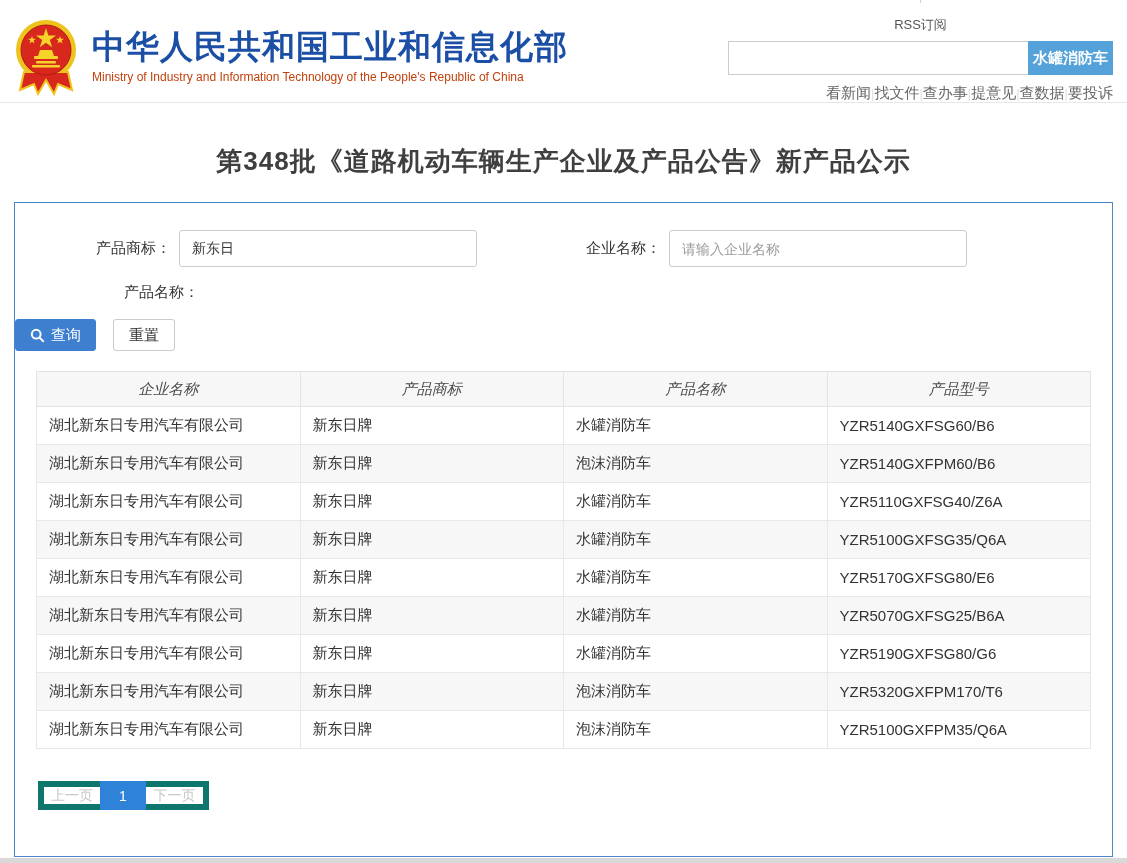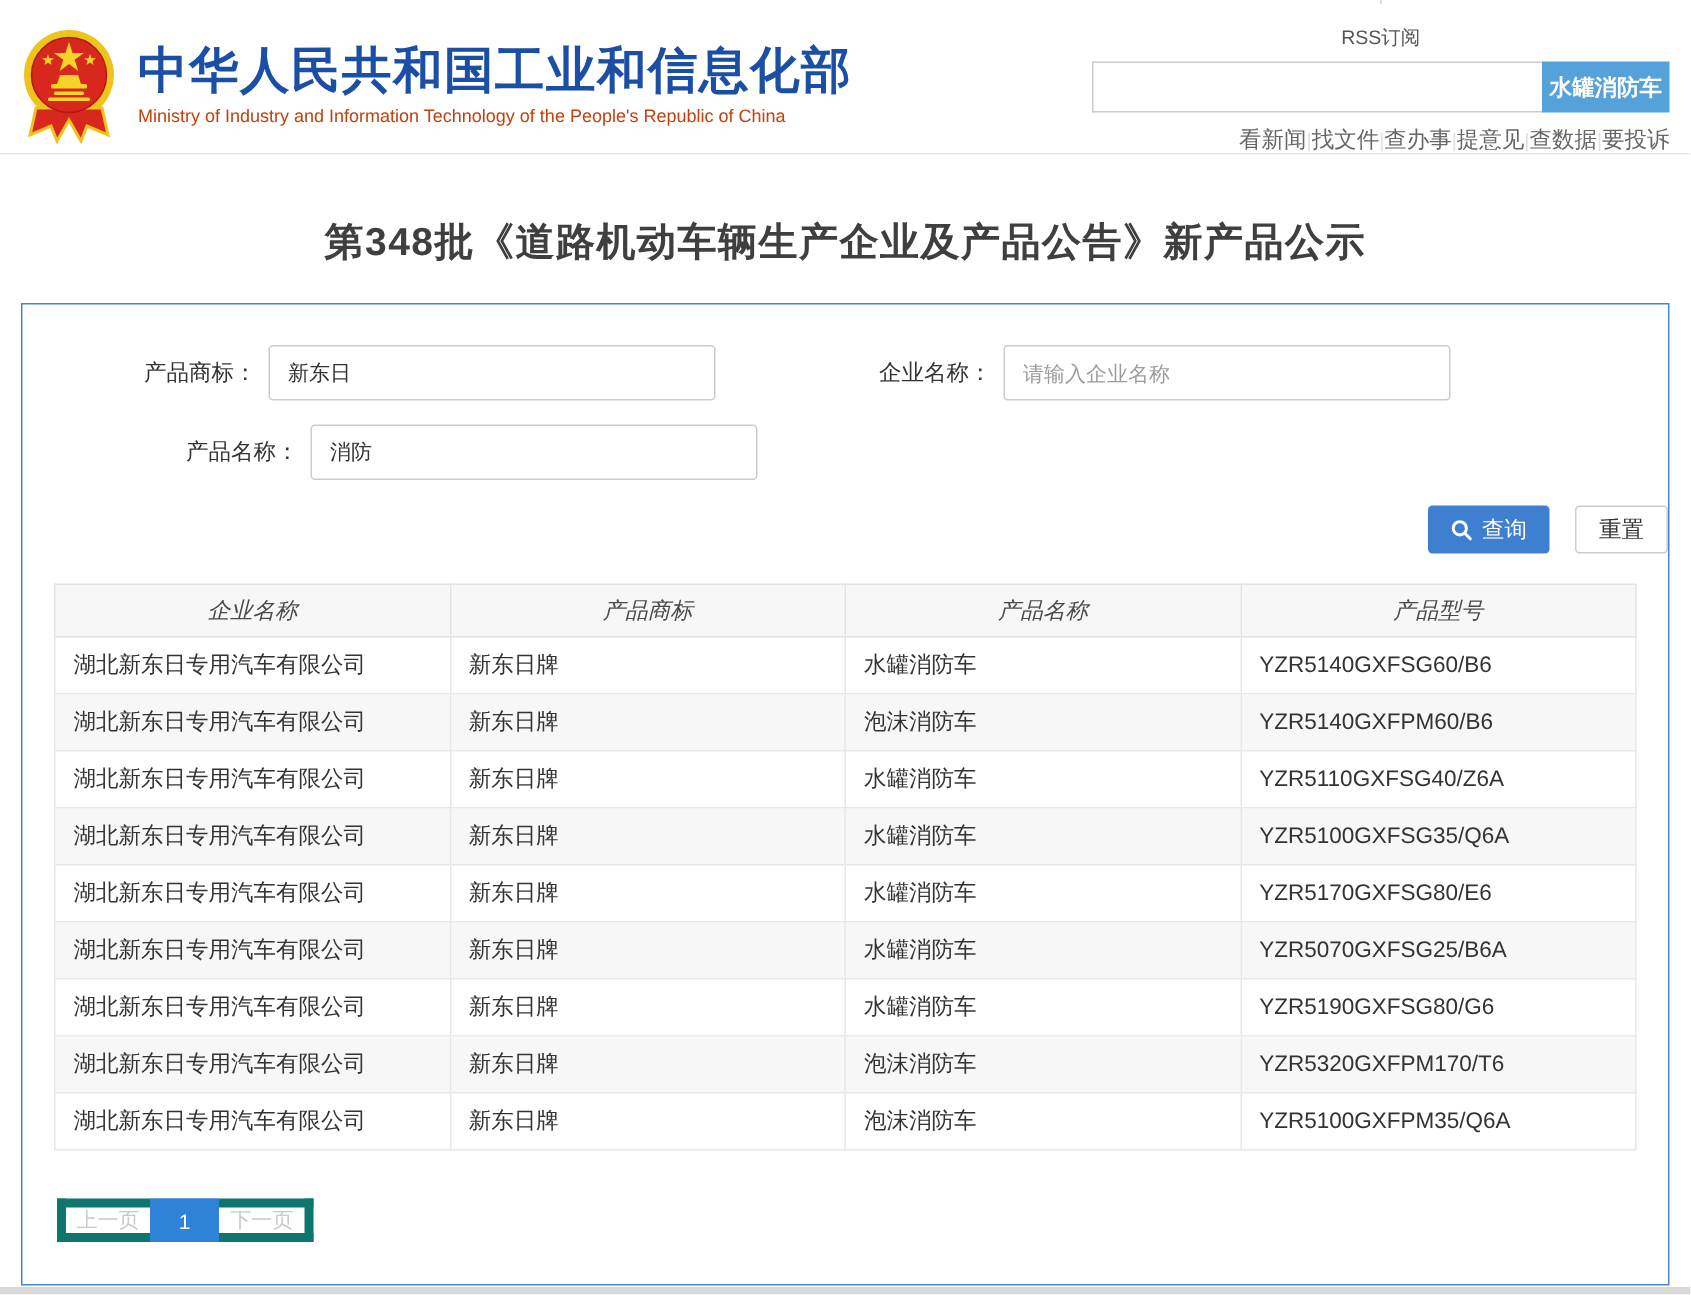--- a/index.html
+++ b/index.html
@@ -33,21 +33,21 @@
   .page-title { text-align:center; font-size:26px; font-weight:bold; color:#3f3f3f; margin-top:41px; letter-spacing:1px; }
   
   .panel { position:absolute; left:14px; right:14px; top:202px; height:655px; border:1px solid #4a86c8; background:#fff; padding-top:27px; }
   .form-row { display:flex; margin-bottom:16px; }
   .field { display:flex; align-items:center; }
   .field .lbl { width:143px; text-align:right; padding-right:8px; font-size:15px; color:#333; }
   .field input { width:298px; height:37px; border:1px solid #ccc; border-radius:3px; padding:0 12px; font-size:14px; color:#333; outline:none; }
   .field input::placeholder { color:#9c9c9c; }
   .f-left { margin-left:49px; }
   .f-right { margin-left:21px; }
-  .btn-row { display:flex; justify-content:flex-end; gap:17px; margin-top:17px; }
+  .btn-row { display:flex; justify-content:flex-start; gap:17px; margin-top:17px; }
   .btn { height:32px; border-radius:3px; font-size:15px; cursor:pointer; display:flex; align-items:center; justify-content:center; }
   .btn-query { width:81px; background:#3e7fd0; color:#fff; border:1px solid #3e7fd0; gap:6px; }
   .btn-reset { width:62px; background:#fff; color:#333; border:1px solid #ccc; }
   
   .tbl { width:1055px; margin:20px auto 0 auto; border-collapse:collapse; table-layout:fixed; }
   .tbl th { height:35px; background:#f7f7f7; font-size:15px; font-weight:normal; color:#4a4a4a; text-align:center; border:1px solid #e3e3e3;font-style:italic; }
   .tbl td { height:38px; font-size:15px; color:#333; padding:0 12px; border:1px solid #e8e8e8; background:#fff; overflow:hidden; white-space:nowrap; }
   .tbl tr.alt td { background:#f7f7f7; }
   
   .pager { display:flex; margin:32px 0 0 23px; }
@@ -156,21 +156,20 @@
     </div>
     <div class="field f-left">
       <span class="lbl">企业名称：</span>
       <input type="text" value="" placeholder="请输入企业名称" style="">
     </div>
   </div>
 
   <div class="form-row">
     <div class="field f-left">
       <span class="lbl">产品名称：</span>
-      <input type="text" value="消防" placeholder="" style="">
     </div>
   </div>
 
   <div class="btn-row">
     <button class="btn btn-query">
       <svg width="15" height="15" viewBox="0 0 15 15" fill="none" stroke="#fff" stroke-width="2" stroke-linecap="round">
         <circle cx="6.2" cy="6.2" r="4.4"></circle>
         <line x1="9.6" y1="9.6" x2="13.2" y2="13.2"></line>
       </svg>
       <span>查询</span>

